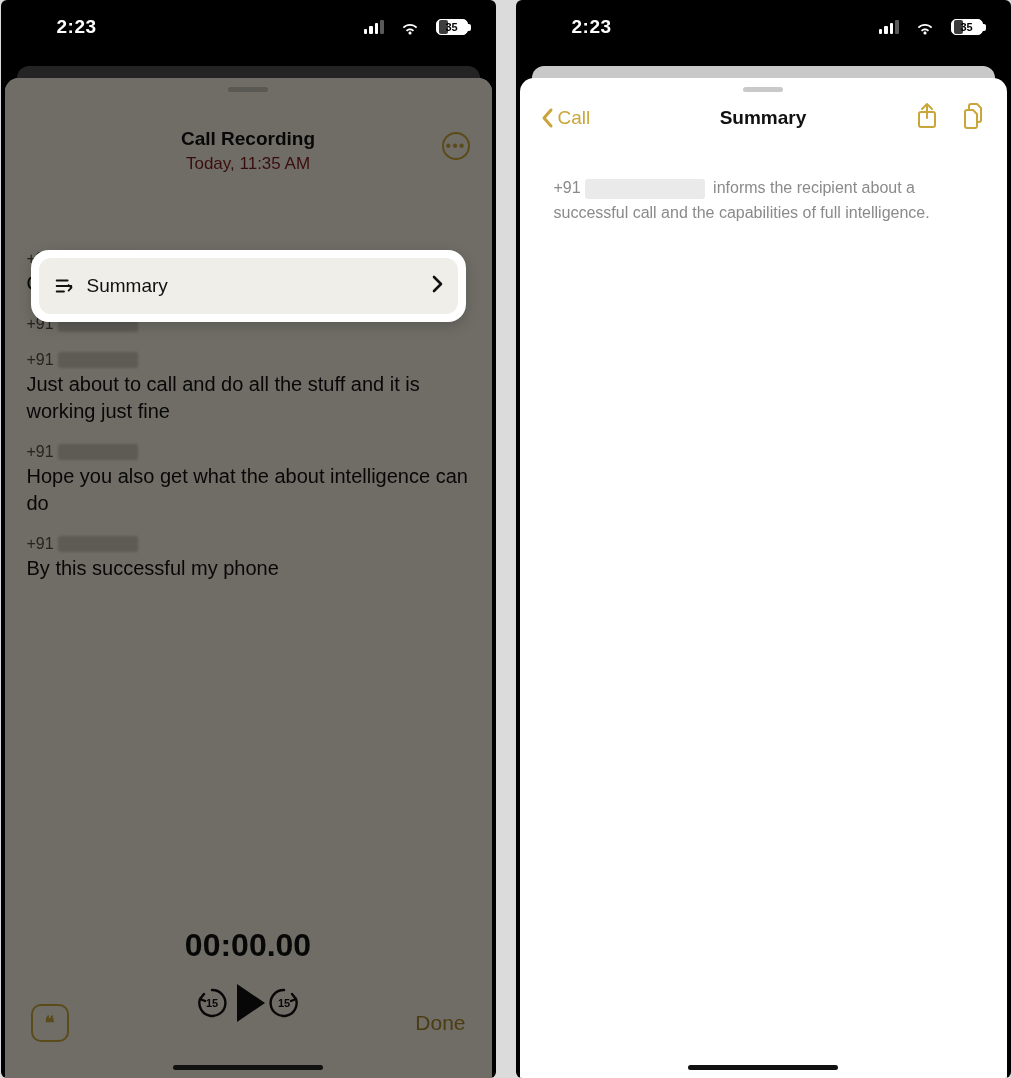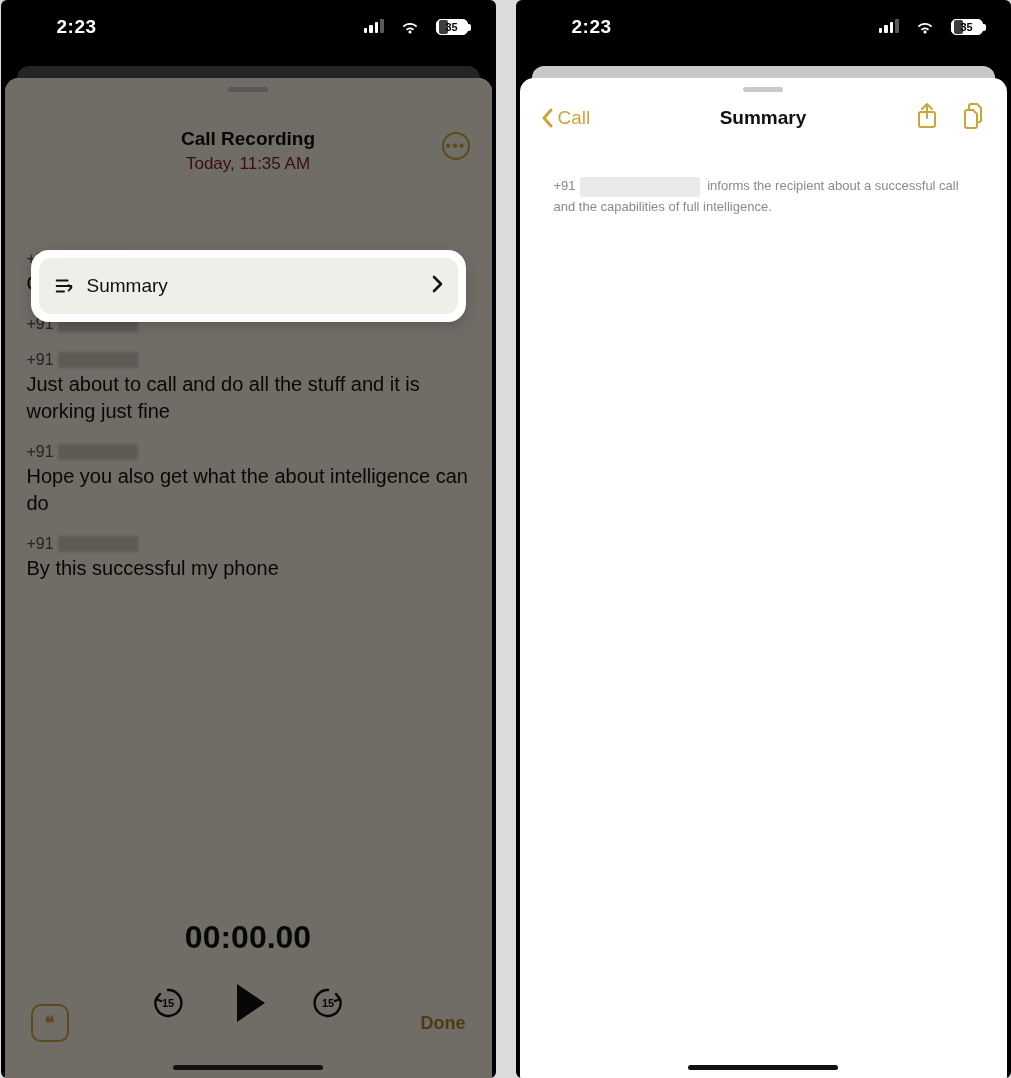--- a/index.html
+++ b/index.html
@@ -5,21 +5,21 @@
   * { box-sizing: border-box; margin: 0; padding: 0; font-family: -apple-system, "SF Pro Text", "Helvetica Neue", Arial, sans-serif; }
   body { background:#dbdbdb; width:1011px; height:1078px; overflow:hidden; }
   .stage { display:flex; gap:20px; justify-content:center; align-items:flex-start; padding:0; }
   .phone { width:495px; height:1078px; border-radius:6px; position:relative; overflow:hidden; }
   .phone.left  { background:#000; }
   .phone.right { background:#000; }
 
   
   .statusbar { height:54px; display:flex; align-items:center; justify-content:space-between; padding:0 28px 0 56px; }
   .statusbar .time { font-size:19px; font-weight:600; letter-spacing:0.5px; }
-  .statusbar .icons { display:flex; align-items:flex-start; gap:16px; }
+  .statusbar .icons { display:flex; align-items:center; gap:16px; }
   .phone.left  .statusbar { color:#fff; }
   .phone.right .statusbar { color:#fff; }
   .signal { display:flex; align-items:flex-end; gap:2px; height:14px; }
   .signal .b { width:3.5px; background:currentColor; border-radius:1px; }
   .signal .b1{height:5px}.signal .b2{height:8px}.signal .b3{height:11px}.signal .b4{height:14px;opacity:.35}
   .wifi { width:20px; height:14px; position:relative; }
   .wifi svg { display:block; }
   .batt { width:32px; height:16px; border:1.5px solid currentColor; border-radius:5px; position:relative; display:flex; align-items:center; padding:0 2px; }
   .batt .fill{ background:currentColor; height:100%; border-radius:2px;}
   .batt .cap{ position:absolute; right:-4px; top:4px; width:2.5px; height:7px; background:currentColor; border-radius:0 2px 2px 0;}
@@ -55,45 +55,45 @@
   .summary-row .chev { color:#111; }
   .sumicon { width:22px; height:22px; }
 
   .transcript { padding:22px 22px 0; }
   .t-block { margin-bottom:18px; }
   .t-caller { font-size:16px; color:#555045; margin-bottom:2px; display:flex; align-items:center; gap:2px;}
   .t-caller .blur { display:inline-block; width:80px; height:16px; background:#cfcabb; border-radius:2px; filter:blur(1px); margin-left:2px;}
   .t-text { font-size:20px; color:#111; line-height:1.35; }
 
   .player { position:absolute; left:0; right:0; bottom:56px; text-align:center; }
-  .timer  { font-size:32px; font-weight:700; font-variant-numeric:tabular-nums; color:#111; margin-bottom:28px;}
-  .controls { display:flex; align-items:flex-end; justify-content:center; gap:44px; }
+  .timer  { font-size:32px; font-weight:700; font-variant-numeric:tabular-nums; color:#111; margin-bottom:20px;}
+  .controls { display:flex; align-items:flex-end; justify-content:center; }
   .skip { width:38px; height:38px; display:flex; align-items:center; justify-content:center; color:#111;}
   .play { width:0; height:0; border-left:28px solid #111; border-top:19px solid transparent; border-bottom:19px solid transparent; margin-left:6px;}
 
   .bottombar { position:absolute; left:0; right:0; bottom:10px; padding:14px 26px 26px; display:flex; align-items:center; justify-content:space-between;}
   .quote-btn { width:38px; height:38px; border-radius:10px; border:2.5px solid #caa63a; display:flex; align-items:center; justify-content:center; color:#caa63a; font-size:18px; font-weight:700;}
-  .done { color:#a9852a; font-size:18px; font-weight:700;text-align:right; }
+  .done { color:#a9852a; font-size:21px; font-weight:400;text-align:right; }
 
   .dimmer { position:absolute; inset:0; background:rgba(0,0,0,.55); pointer-events:none; z-index:3;}
   
   .summary-card{ position:relative; }
 
   .homebar { position:absolute; bottom:8px; left:50%; transform:translateX(-50%); width:150px; height:5px; border-radius:3px; background:#111; z-index:10;}
   .phone.right .homebar{ background:#111;}
   .phone.left  .homebar{ background:#111;}
 
   
   .navrow { display:flex; align-items:center; justify-content:space-between; padding:10px 20px 0; }
   .back   { display:flex; align-items:center; gap:4px; color:#caa63a; font-size:19px; }
   .back svg{ color:#caa63a; }
   .navtitle{ font-size:19px; font-weight:700; color:#111; position:absolute; left:0; right:0; text-align:center; pointer-events:none;}
   .navicons{ display:flex; gap:22px; color:#caa63a; position:relative; z-index:2;}
 
-  .summary-body { padding:42px 34px 0; font-size:13px; color:#8a8a8a; line-height:1.55;}
+  .summary-body { padding:42px 34px 0; font-size:16px; color:#8a8a8a; line-height:1.55;}
   .summary-body .blur2{ display:inline-block; width:120px; height:20px; background:#eaeaea; border-radius:3px; vertical-align:middle; margin:0 4px;}
 
 </style>
 </head>
 <body>
 
 <div class="stage">
 
   <div class="phone left">
     <div class="statusbar">

